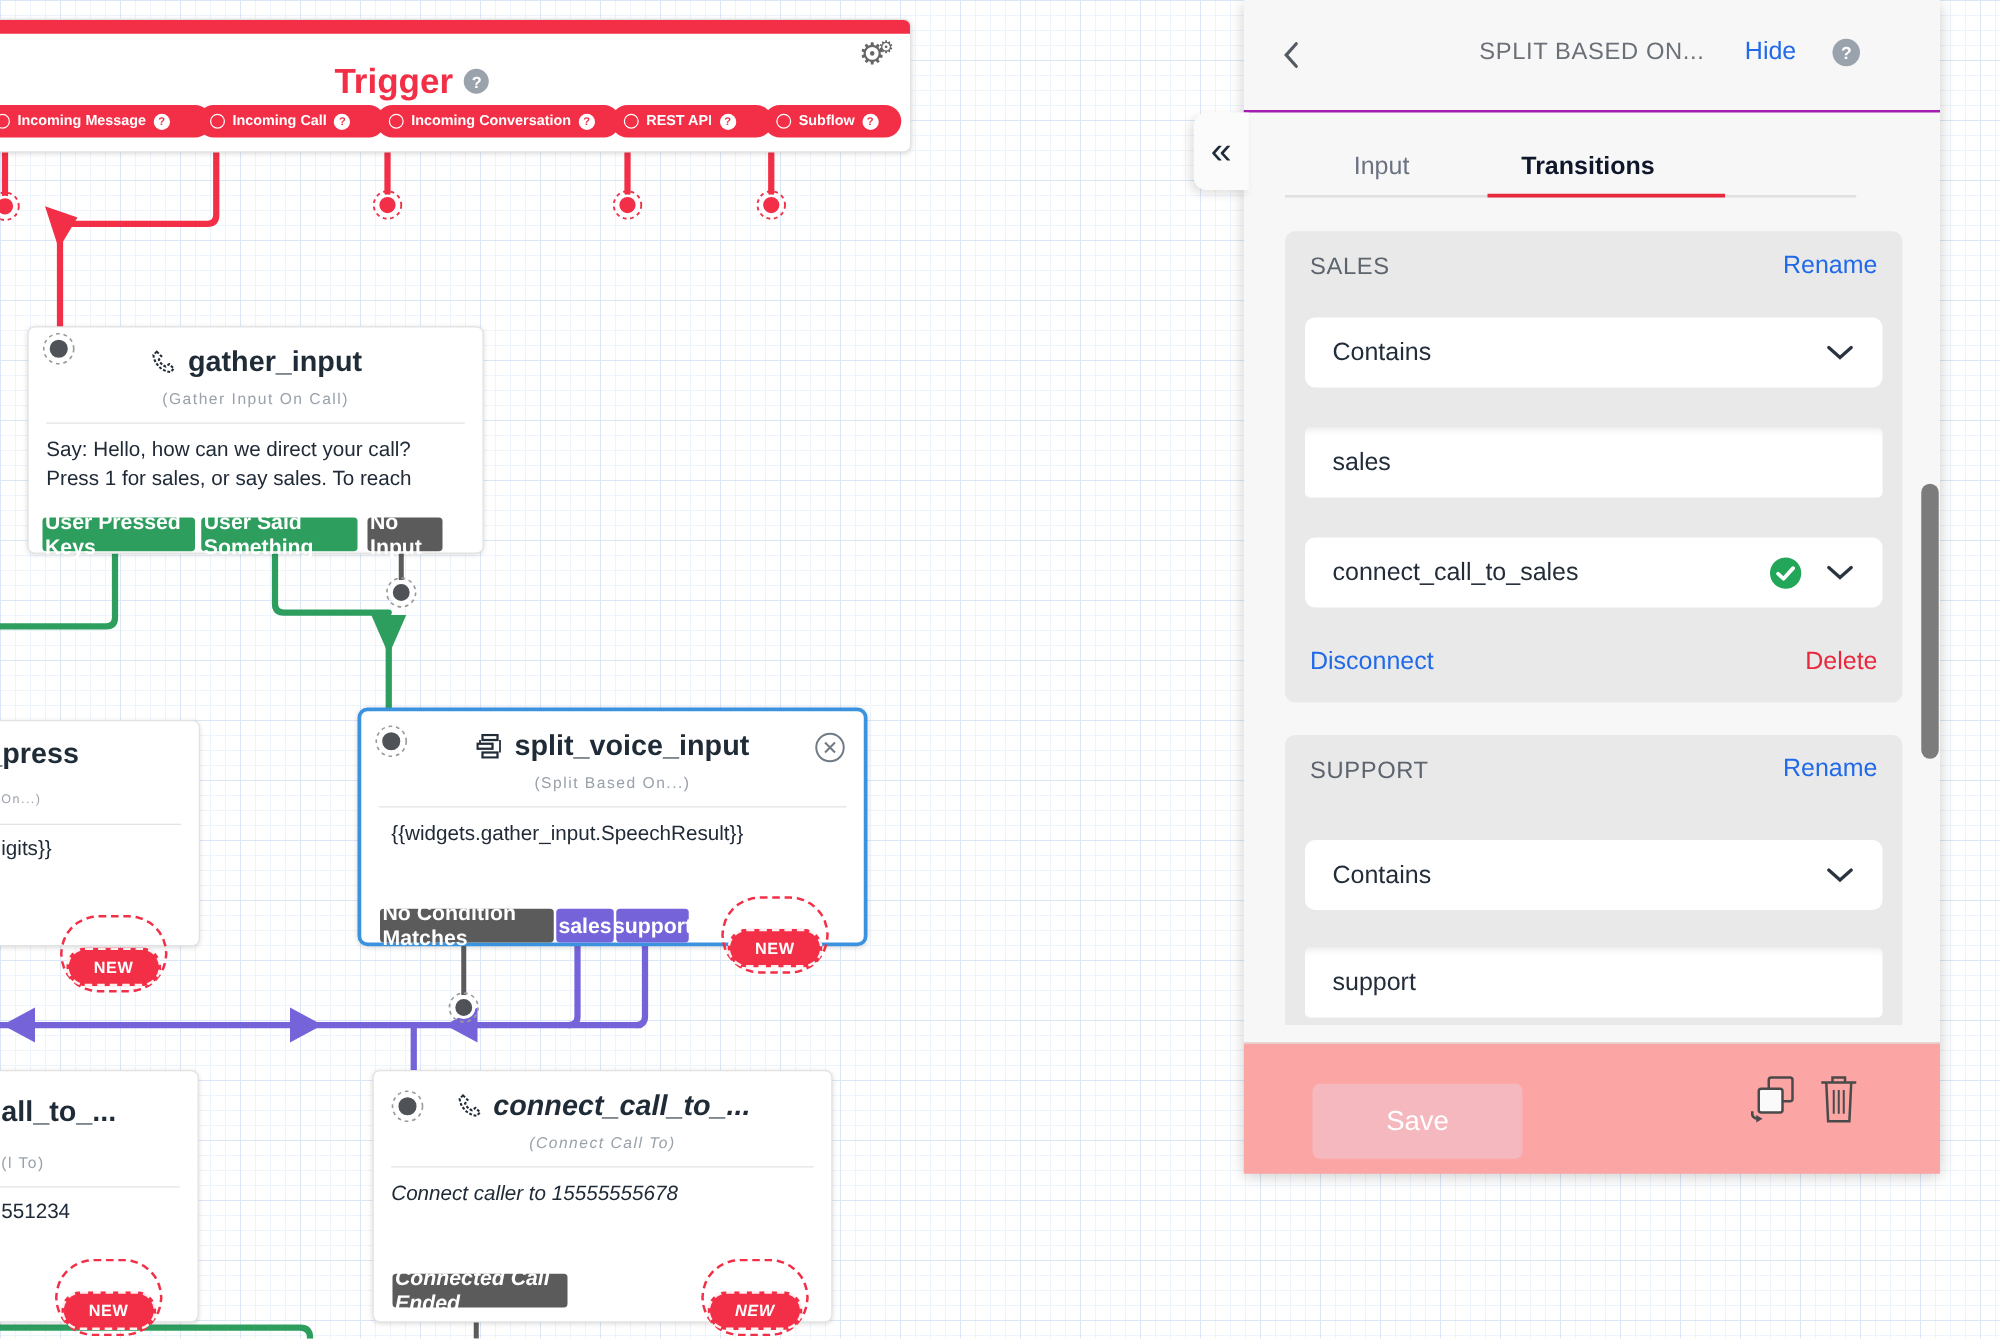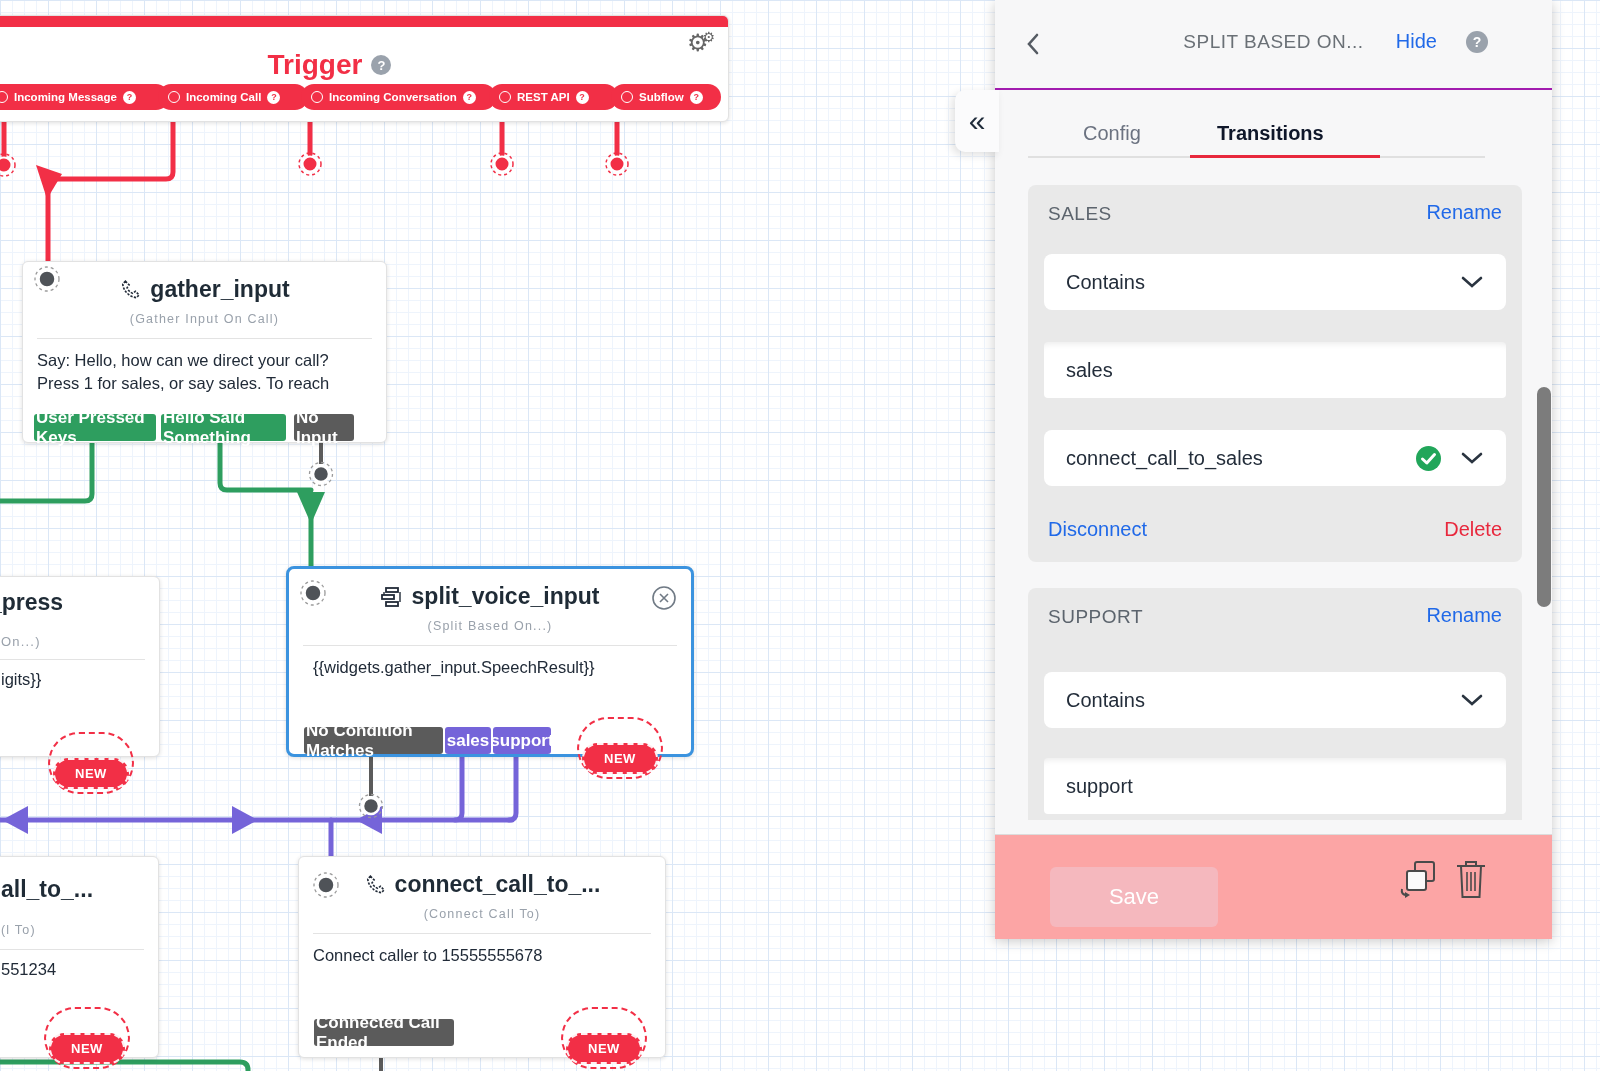--- a/index.html
+++ b/index.html
@@ -145,27 +145,27 @@
       </svg>
       <span>gather_input</span>
     </div>
     <div class="wsub">(Gather Input On Call)</div>
     <div class="wdiv"></div>
     <div class="wbody">
       <div>Say: Hello, how can we direct your call?</div>
       <div>Press 1 for sales, or say sales. To reach</div>
     </div>
     <div class="wbtn green" style="left:11px;top:152px;width:118px;">User Pressed Keys</div>
-    <div class="wbtn green" style="left:138px;top:152px;width:121px;">Hello Said Something</div>
+    <div class="wbtn green" style="left:138px;top:152px;width:121px;">User Said Something</div>
     <div class="wbtn gray" style="left:271px;top:152px;width:56px;">No Input</div>
   </div>
 
   <div class="card" style="left:-200px;top:576px;width:358px;height:179px;overflow:visible;">
     <div style="position:absolute;left:188px;top:12px;font-size:23px;font-weight:bold;color:#1f2b36;">_press</div>
-    <div style="position:absolute;left:200px;top:57px;font-size:13px;color:#99a1ab;letter-spacing:1.2px;">On...)</div>
+    <div style="position:absolute;left:200px;top:57px;font-size:10px;color:#99a1ab;letter-spacing:1.2px;">On...)</div>
     <div style="position:absolute;left:14px;right:14px;top:82px;border-top:1px solid #e3e3e3;"></div>
     <div style="position:absolute;left:200px;top:93px;font-size:16.5px;color:#212b38;">igits}}</div>
     <div class="new" style="left:247px;top:155px;">
       <span class="new-inner">NEW</span>
     </div>
   </div>
 
   <div class="card" style="left:286px;top:566px;width:402px;height:185px;border:3px solid #3b93df;border-radius:8px;overflow:visible;">
     <div class="whead">
       <svg width="22" height="20" viewBox="0 0 22 20">
@@ -196,21 +196,21 @@
   <div class="card" style="left:-200px;top:856px;width:357px;height:200px;overflow:visible;">
     <div style="position:absolute;left:200px;top:19px;font-size:23px;font-weight:bold;color:#1f2b36;">all_to_...</div>
     <div style="position:absolute;left:200px;top:66px;font-size:12.5px;color:#99a1ab;letter-spacing:1.2px;">(l To)</div>
     <div style="position:absolute;left:14px;right:14px;top:92px;border-top:1px solid #e3e3e3;"></div>
     <div style="position:absolute;left:200px;top:103px;font-size:16.5px;color:#212b38;">551234</div>
     <div class="new" style="left:243px;top:150px;">
       <span class="new-inner">NEW</span>
     </div>
   </div>
 
-  <div class="card" style="left:298px;top:856px;width:366px;height:200px;overflow:visible;">
+  <div class="card" style="left:298px;top:856px;width:366px;height:200px;overflow:visible;font-style:italic;">
     <div class="whead">
       <svg width="22" height="22" viewBox="0 0 24 24">
         <path d="M7 2.5 L11 6.5 L8.8 9.6 C10 12.4 12 14.4 14.8 15.6 L17.9 13.4 L21.9 17.4 L19 20.3 C11.5 19.8 4.6 12.9 4.1 5.4 Z" fill="none" stroke="#222b38" stroke-width="1.8" stroke-dasharray="2.5 1.5"></path>
       </svg>
       <span>connect_call_to_...</span>
     </div>
     <div class="wsub">(Connect Call To)</div>
     <div class="wdiv"></div>
     <div class="wbody">Connect caller to 15555555678</div>
     <div class="wbtn gray" style="left:15px;top:162px;width:136px;">Connected Call Ended</div>
@@ -269,21 +269,21 @@
   <div id="panel">
     <div class="panel-header">
       <svg style="position:absolute;left:28px;top:30px;" width="20" height="28" viewBox="0 0 20 28">
         <polyline points="14,5 6,14 14,23" fill="none" stroke="#555b63" stroke-width="2.6" stroke-linecap="round"></polyline>
       </svg>
       <div class="panel-title">SPLIT BASED ON...</div>
       <span class="hide-link">Hide</span>
       <span class="gq" style="position:absolute;right:64px;top:31px;width:22px;height:22px;font-size:14px;">?</span>
     </div>
 
-    <span class="tab" style="left:88px;color:#6b7280;">Config</span>
+    <span class="tab" style="left:88px;color:#6b7280;">Input</span>
     <span class="tab" style="left:222px;color:#0f172a;font-weight:bold;">Transitions</span>
     <div style="position:absolute;left:33px;top:156px;width:457px;height:2px;background:#e0e0e0;"></div>
     <div style="position:absolute;left:195px;top:155px;width:190px;height:3px;background:#e8283d;"></div>
 
     <div style="position:absolute;left:0;top:160px;width:100%;height:660px;overflow:hidden;">
 
       <div class="seccard" style="top:25px;height:377px;">
         <span class="sechead">SALES</span>
         <span class="rename">Rename</span>
         <div class="selbox" style="top:69px;">

